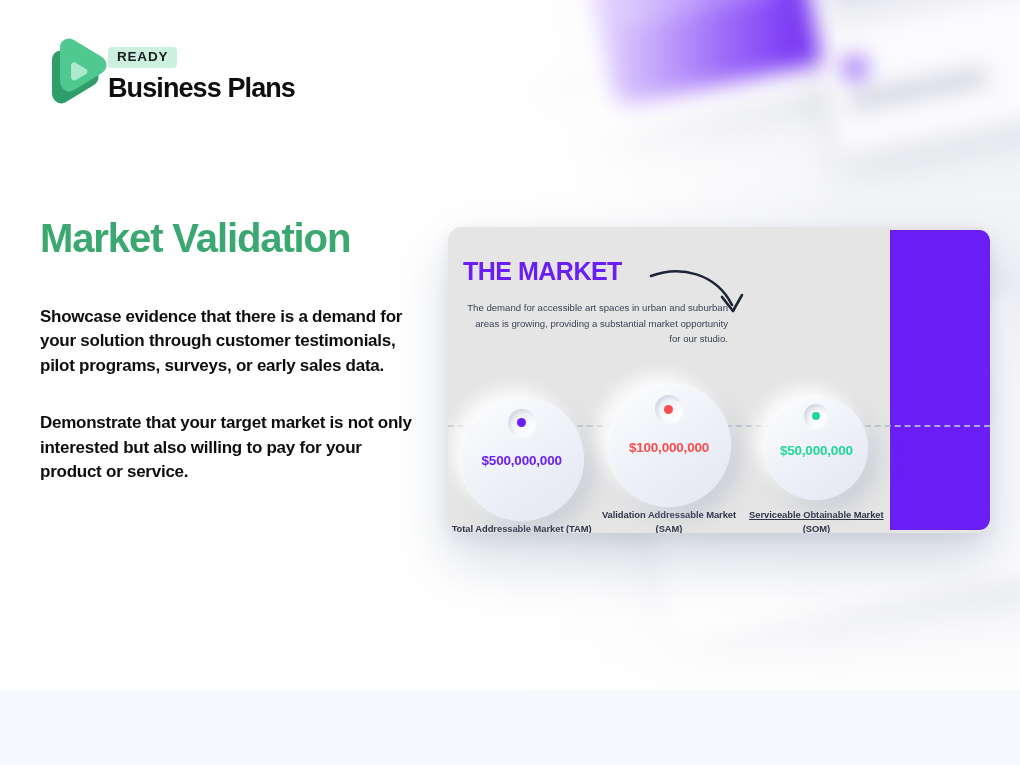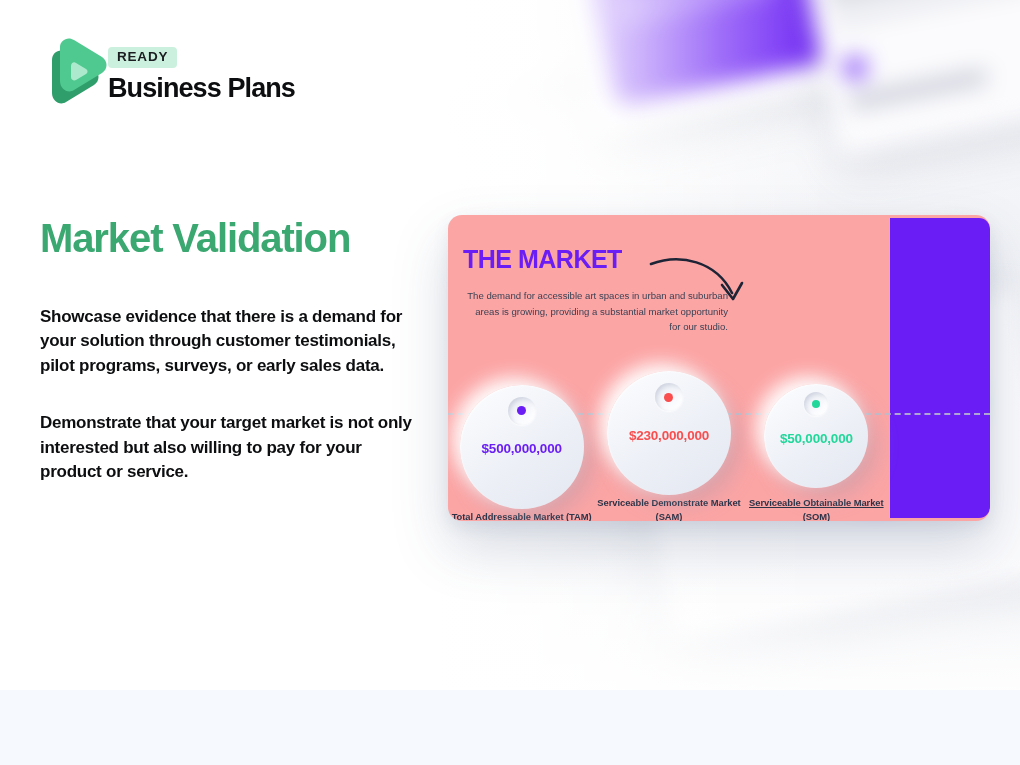--- a/index.html
+++ b/index.html
@@ -215,24 +215,24 @@
     font-weight: 700;
     line-height: 1.44;
     letter-spacing: -.25px;
   }
   .body-copy p + p { margin-top: 33px; }
 
   
   .preview-card {
     position: absolute;
     left: 448px;
-    top: 215px;
+    top: 227px;
     width: 542px;
     height: 306px;
-    background: #fca5a5;
+    background: #e5e5e5;
     border-radius: 14px;
     box-shadow: 0 26px 55px rgba(70,85,125,.22), 0 6px 16px rgba(70,85,125,.10);
     z-index: 20;
     overflow: hidden;
   }
 
   .card-purple-block {
     position: absolute;
     right: 0;
     top: 3px;
@@ -463,23 +463,23 @@
           <div class="metric-value" style="color:#6a1ef5;">$500,000,000</div>
         </div>
         <div class="metric-label">Total Addressable Market (TAM)</div>
       </div>
 
       <div class="metric">
         <div class="metric-circle">
           <div class="metric-knob">
             <span class="metric-dot" style="background:#fa4d4d;"></span>
           </div>
-          <div class="metric-value" style="color:#fa4d4d;">$230,000,000</div>
+          <div class="metric-value" style="color:#fa4d4d;">$100,000,000</div>
         </div>
-        <div class="metric-label">Serviceable Demonstrate Market (SAM)</div>
+        <div class="metric-label">Validation Addressable Market (SAM)</div>
       </div>
 
       <div class="metric">
         <div class="metric-circle" style="width:104px;height:104px;">
           <div class="metric-knob" style="top:8px;width:24px;height:24px;">
             <span class="metric-dot" style="background:#22d79a;width:8px;height:8px;"></span>
           </div>
           <div class="metric-value" style="color:#22d79a;">$50,000,000</div>
         </div>
         <div class="metric-label" style="margin-top:8px;text-decoration:underline;">Serviceable Obtainable Market (SOM)</div>

